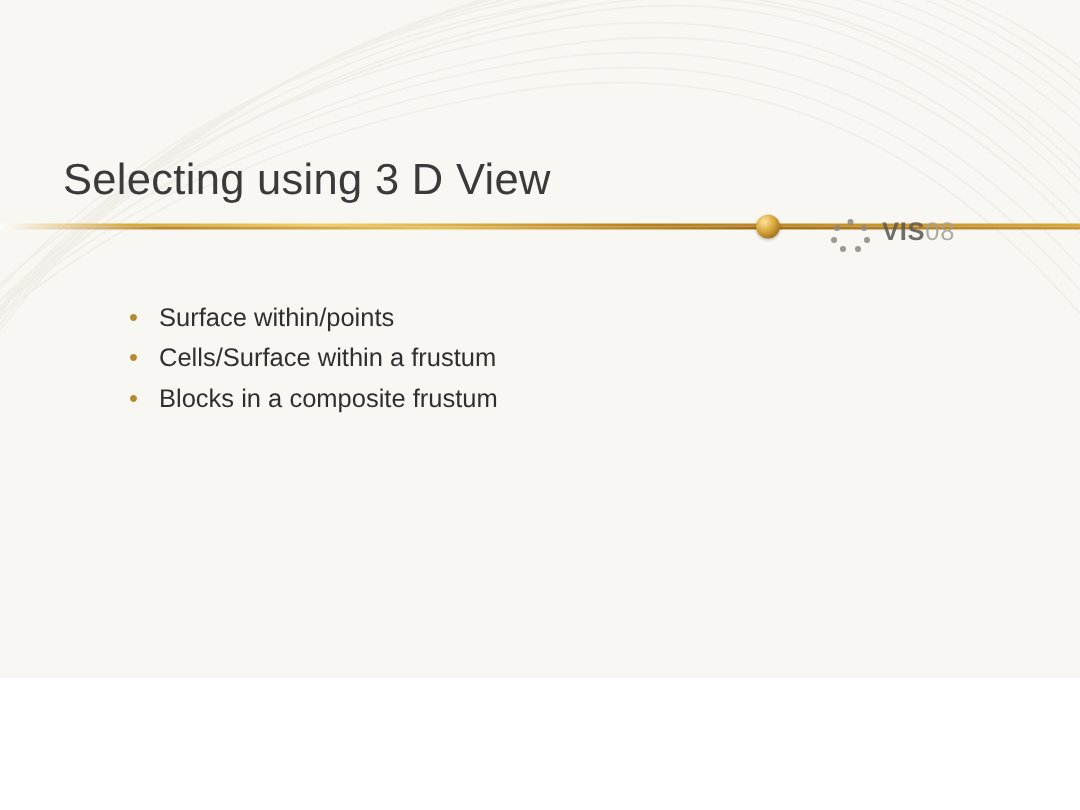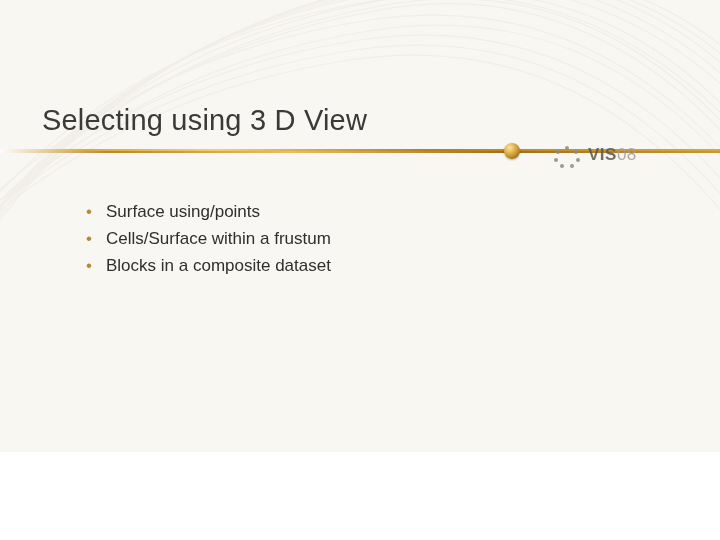--- a/index.html
+++ b/index.html
@@ -200,18 +200,18 @@
       <div class="petal" style="left:8px;  top:20px;"></div>
       <div class="petal" style="left:2px;  top:14px;"></div>
       <div class="petal" style="left:4px;  top:6px;"></div>
     </div>
     <div class="logo-text">
       <span class="bold">VIS</span><span class="light">08</span>
     </div>
   </div>
 
   <ul class="bullets">
-    <li>Surface using/points</li>
+    <li>Surface within/points</li>
     <li>Cells/Surface within a frustum</li>
-    <li>Blocks in a composite dataset</li>
+    <li>Blocks in a composite frustum</li>
   </ul>
 
 </div>
 
 </body></html>

